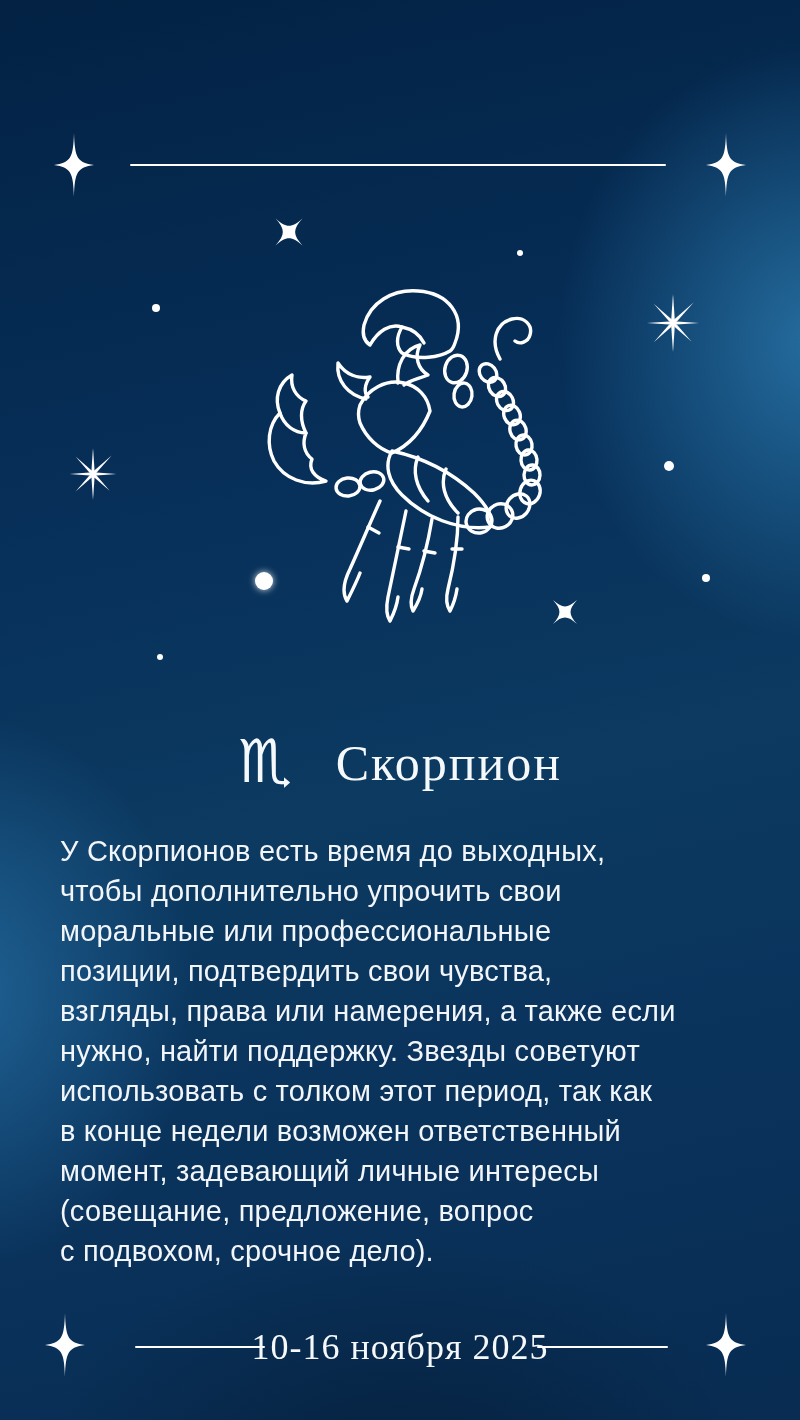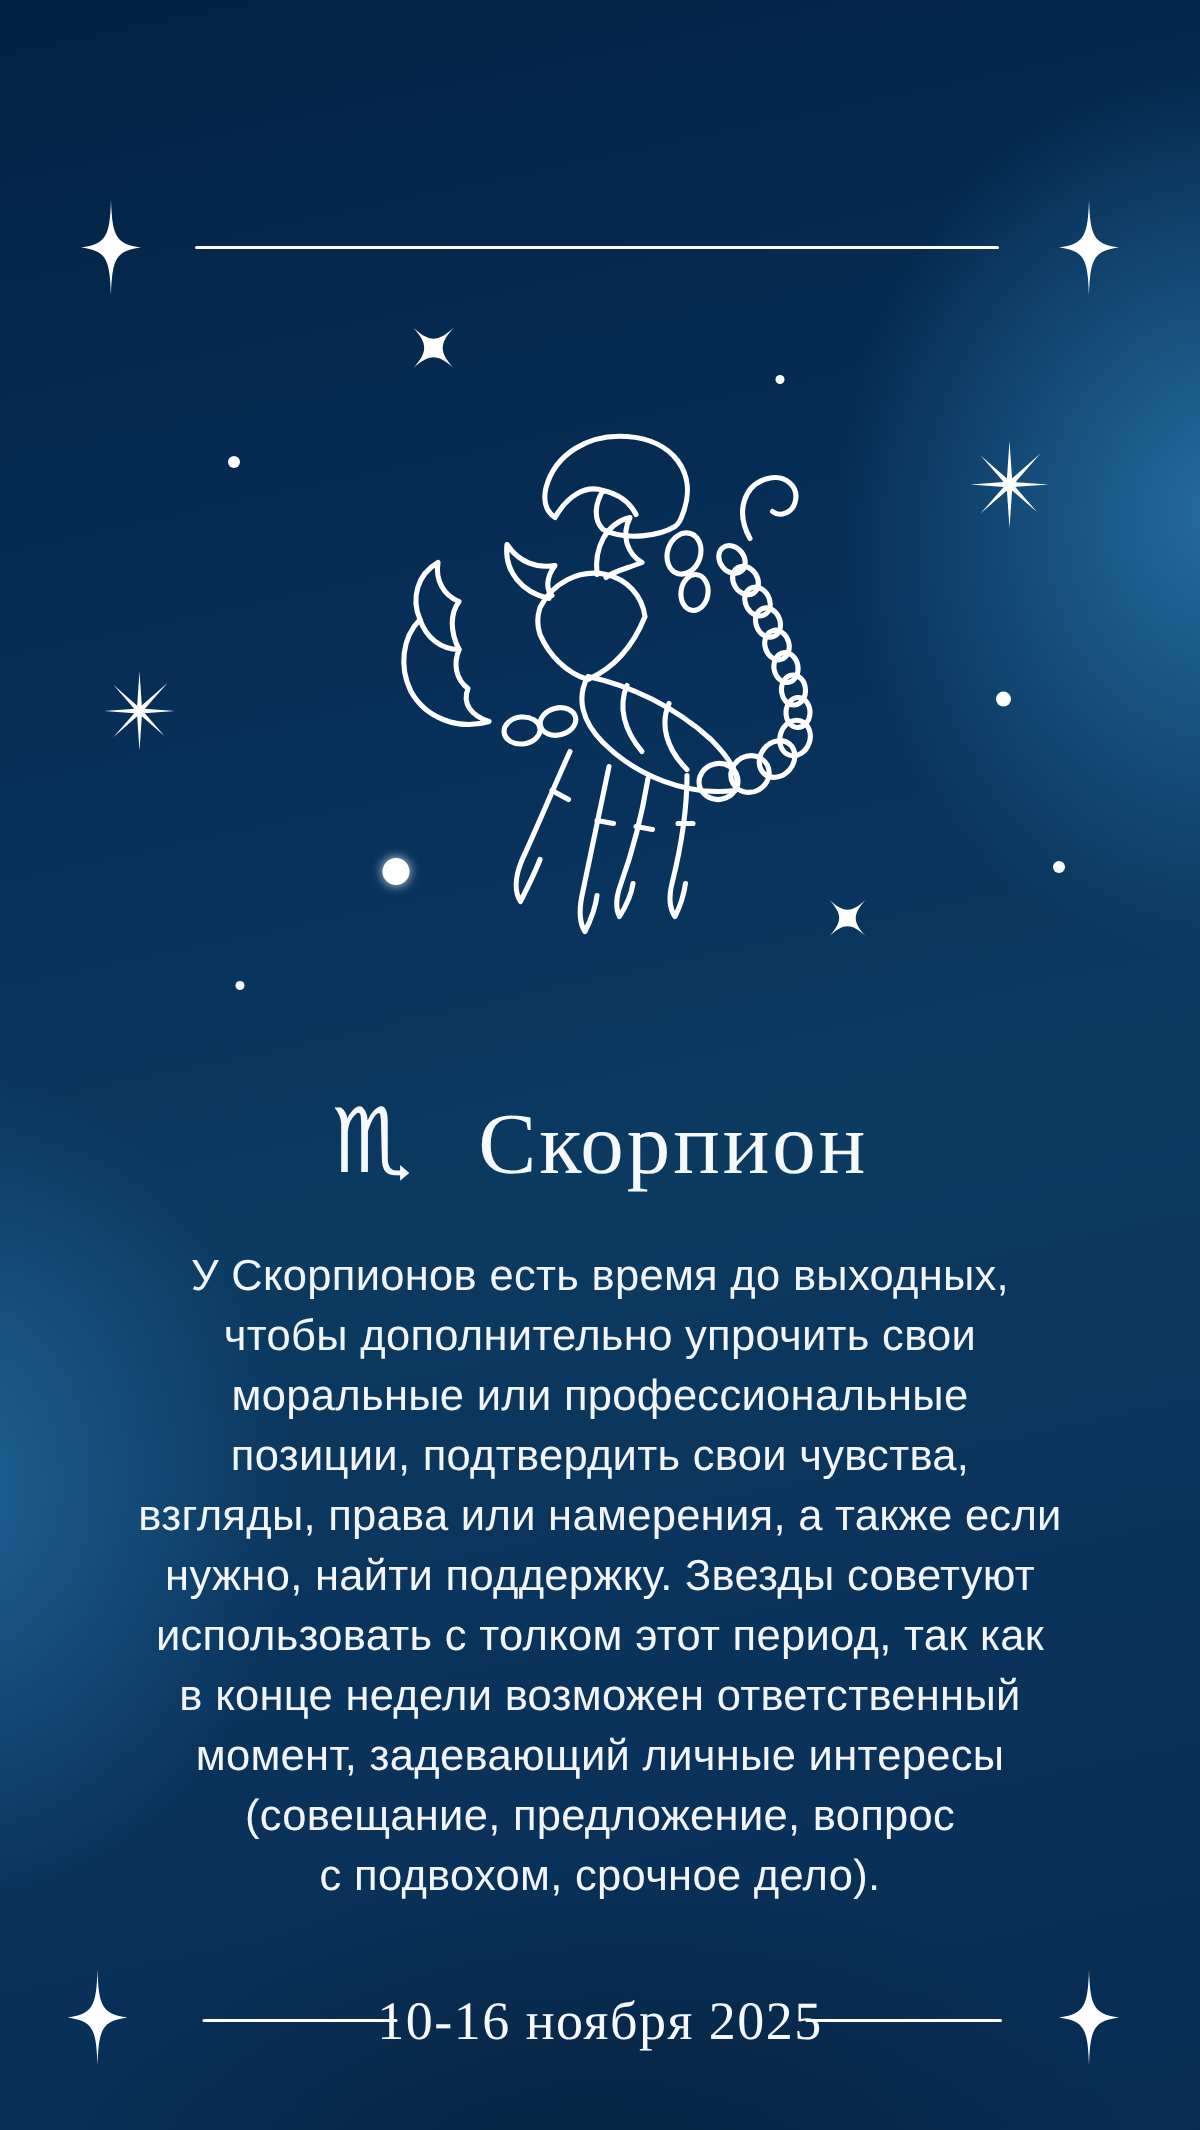--- a/index.html
+++ b/index.html
@@ -22,27 +22,27 @@
     left:0;top:718px;width:800px;height:90px;
     display:flex;align-items:center;justify-content:center;gap:22px;
     color:#f6f9fc;
   }
   .zsym{
     font-family:"DejaVu Sans",sans-serif;
     font-size:60px;line-height:1;transform:translateY(-2px);
   }
   .zname{
     font-family:"Liberation Serif","DejaVu Serif",serif;
-    font-size:58px;line-height:1;letter-spacing:2px;font-weight:400;margin-left:22px;
+    font-size:50px;line-height:1;letter-spacing:2px;font-weight:400;margin-left:22px;
   }
   .desc{
     left:60px;top:831px;width:680px;
     color:#f2f6fa;
     font-size:29px;line-height:40px;
-    text-align:center;white-space:pre-line;
+    text-align:left;white-space:pre-line;
     font-weight:400;letter-spacing:.2px;
   }
   .date-row{
     left:0;top:1322px;width:800px;height:50px;
     display:flex;align-items:center;justify-content:center;
     color:#f6f9fc;
     font-family:"Liberation Serif","DejaVu Serif",serif;
     font-size:36px;letter-spacing:1px;
   }
   svg{display:block;}

